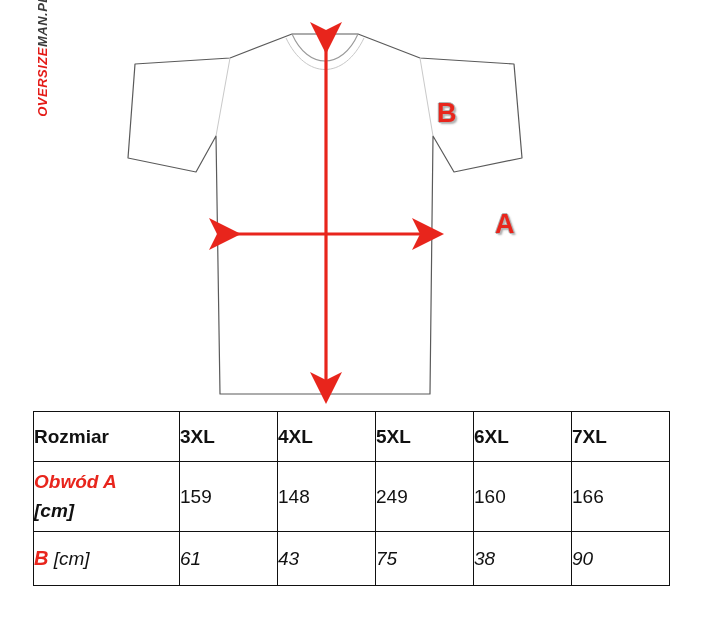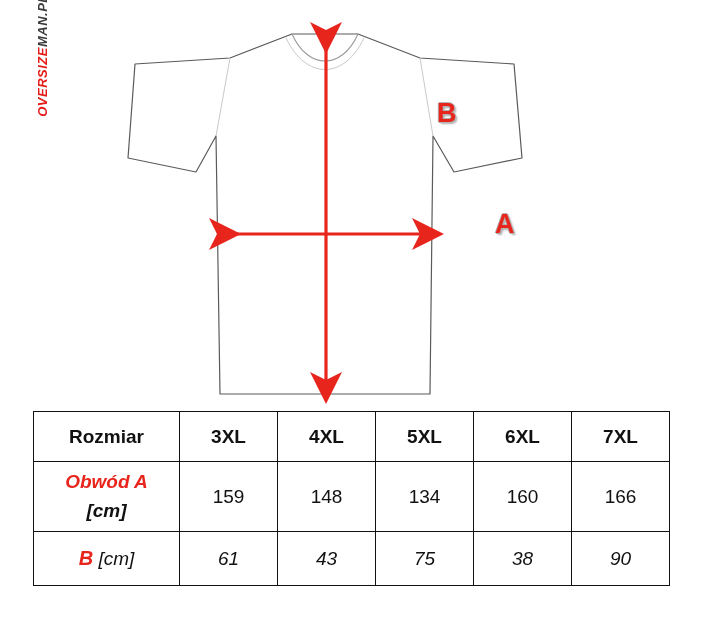--- a/index.html
+++ b/index.html
@@ -70,21 +70,20 @@
   #size-table {
     position: absolute;
     left: 33px;
     top: 411px;
     width: 636px;
     border-collapse: collapse;
     table-layout: fixed;
   }
   #size-table td {
     border: 1px solid #111111;
-    text-align: center;
     vertical-align: middle;
     font-size: 19px;
     color: #111111;
     padding: 0;
   }
   #size-table tr { height: 48px; }
   #size-table tr.r-head { height: 50px; }
   #size-table tr.r-a { height: 70px; }
   #size-table tr.r-b { height: 54px; font-style: italic; }
 
@@ -180,21 +179,21 @@
         <td class="hdr-size">6XL</td>
         <td class="hdr-size">7XL</td>
       </tr>
       <tr class="r-a">
         <td class="row-label-a">
           <span class="redtxt">Obwód A</span><br>
           <span class="unit">[cm]</span>
         </td>
         <td class="val">159</td>
         <td class="val">148</td>
-        <td class="val">134</td>
+        <td class="val">249</td>
         <td class="val">160</td>
         <td class="val">166</td>
       </tr>
       <tr class="r-b">
         <td class="row-label-b">
           <span class="redtxt">B</span>
           <span>[cm]</span>
         </td>
         <td class="val">61</td>
         <td class="val">43</td>

